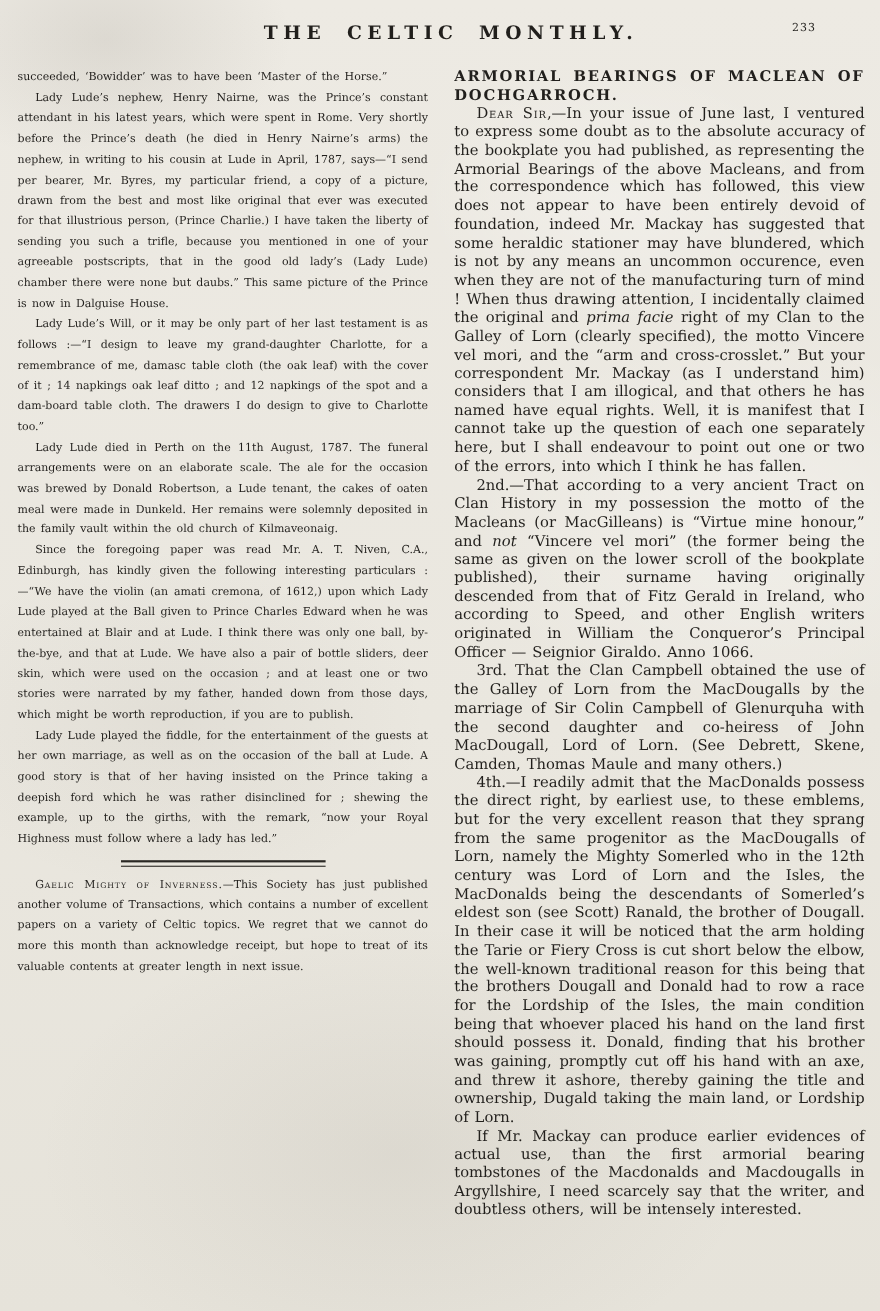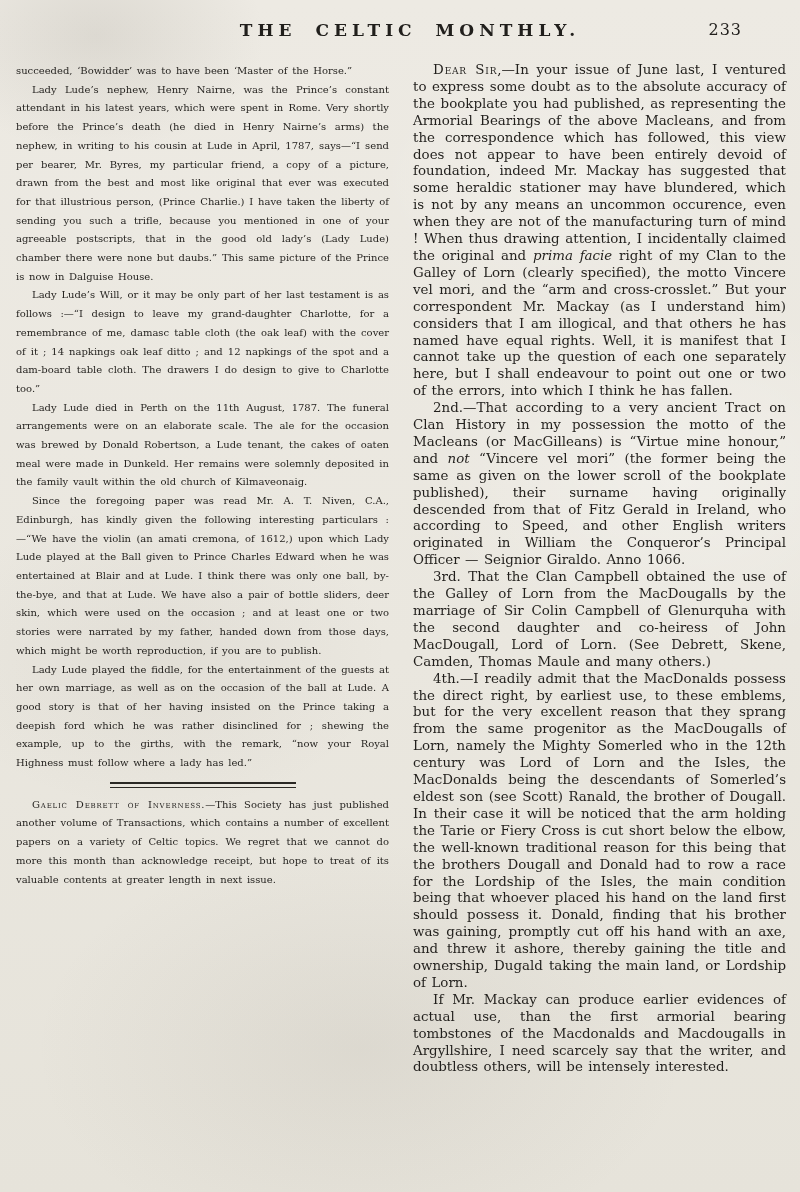--- a/index.html
+++ b/index.html
@@ -29,21 +29,21 @@
   .journal-title {
     position: absolute; left: 18px; right: 0; top: 8px;
     text-align: center;
     font-weight: bold;
     font-size: 17px;
     letter-spacing: 5px;
     word-spacing: 8px;
   }
   .page-number {
     position: absolute; right: 48px; top: 8px;
-    font-size: 16px;
+    font-size: 10px;
     letter-spacing: 1px;
   }
   .columns {
     display: flex;
     gap: 24px;
     margin-top: 12px;
     padding: 0 4px;
   }
   .col { width: 374px; box-sizing: border-box; }
 
@@ -116,24 +116,25 @@
     <div class="col col-left">
       <p class="no-indent">succeeded, ‘Bowidder’ was to have been ‘Master of the Horse.”</p>
       <p>Lady Lude’s nephew, Henry Nairne, was the Prince’s constant attendant in his latest years, which were spent in Rome.  Very shortly before the Prince’s death (he died in Henry Nairne’s arms) the nephew, in writing to his cousin at Lude in April, 1787, says—“I send per bearer, Mr. Byres, my particular friend, a copy of a picture, drawn from the best and most like original that ever was executed for that illustrious person, (Prince Charlie.)  I have taken the liberty of sending you such a trifle, because you mentioned in one of your agreeable postscripts, that in the good old lady’s (Lady Lude) chamber there were none but daubs.”  This same picture of the Prince is now in Dalguise House.</p>
       <p>Lady Lude’s Will, or it may be only part of her last testament is as follows :—“I design to leave my grand-daughter Charlotte, for a remembrance of me, damasc table cloth (the oak leaf) with the cover of it ; 14 napkings oak leaf ditto ; and 12 napkings of the spot and a dam-board table cloth.  The drawers I do design to give to Charlotte too.”</p>
       <p>Lady Lude died in Perth on the 11th August, 1787.  The funeral arrangements were on an elaborate scale.  The ale for the occasion was brewed by Donald Robertson, a Lude tenant, the cakes of oaten meal were made in Dunkeld.  Her remains were solemnly deposited in the family vault within the old church of Kilmaveonaig.</p>
       <p>Since the foregoing paper was read Mr. A. T. Niven, C.A., Edinburgh, has kindly given the following interesting particulars : —“We have the violin (an amati cremona, of 1612,) upon which Lady Lude played at the Ball given to Prince Charles Edward when he was entertained at Blair and at Lude.  I think there was only one ball, by-the-bye, and that at Lude.  We have also a pair of bottle sliders, deer skin, which were used on the occasion ; and at least one or two stories were narrated by my father, handed down from those days, which might be worth reproduction, if you are to publish.</p>
       <p>Lady Lude played the fiddle, for the entertainment of the guests at her own marriage, as well as on the occasion of the ball at Lude.  A good story is that of her having insisted on the Prince taking a deepish ford which he was rather disinclined for ; shewing the example, up to the girths, with the remark, “now your Royal Highness must follow where a lady has led.”</p>
 
       <div class="double-rule"></div>
 
-      <p class="note"><span class="smallcaps">Gaelic Debrett of Inverness.</span><span>—This Society has just published another volume of Transactions, which contains a number of excellent papers on a variety of Celtic topics.  We regret that we cannot do more this month than acknowledge receipt, but hope to treat of its valuable contents at greater length in next issue.</span></p>
+      <p class="note"><span class="smallcaps">Gaelic Mighty of Inverness.</span><span>—This Society has just published another volume of Transactions, which contains a number of excellent papers on a variety of Celtic topics.  We regret that we cannot do more this month than acknowledge receipt, but hope to treat of its valuable contents at greater length in next issue.</span></p>
     </div>
 
     <div class="col col-right">
+      <p class="article-title">ARMORIAL BEARINGS OF MACLEAN OF DOCHGARROCH.</p>
 
       <p><span class="smallcaps">Dear Sir</span><span>,—In your issue of June last, I ventured to express some doubt as to the absolute accuracy of the bookplate you had published, as representing the Armorial Bearings of the above Macleans, and from the correspondence which has followed, this view does not appear to have been entirely devoid of foundation, indeed Mr. Mackay has suggested that some heraldic stationer may have blundered, which is not by any means an uncommon occurence, even when they are not of the manufacturing turn of mind !  When thus drawing attention, I incidentally claimed the original and </span><span class="italic">prima facie</span><span> right of my Clan to the Galley of Lorn (clearly specified), the motto Vincere vel mori, and the “arm and cross-crosslet.”  But your correspondent Mr. Mackay (as I understand him) considers that I am illogical, and that others he has named have equal rights.  Well, it is manifest that I cannot take up the question of each one separately here, but I shall endeavour to point out one or two of the errors, into which I think he has fallen.</span></p>
 
 
       <p><span>2nd.—That according to a very ancient Tract on Clan History in my possession the motto of the Macleans (or MacGilleans) is “Virtue mine honour,” and </span><span class="italic">not</span><span> “Vincere vel mori” (the former being the same as given on the lower scroll of the bookplate published), their surname having originally descended from that of Fitz Gerald in Ireland, who according to Speed, and other English writers originated in William the Conqueror’s Principal Officer — Seignior Giraldo. Anno 1066.</span></p>
 
       <p>3rd.  That the Clan Campbell obtained the use of the Galley of Lorn from the MacDougalls by the marriage of Sir Colin Campbell of Glenurquha with the second daughter and co-heiress of John MacDougall, Lord of Lorn.  (See Debrett, Skene, Camden, Thomas Maule and many others.)</p>
       <p>4th.—I readily admit that the MacDonalds possess the direct right, by earliest use, to these emblems, but for the very excellent reason that they sprang from the same progenitor as the MacDougalls of Lorn, namely the Mighty Somerled who in the 12th century was Lord of Lorn and the Isles, the MacDonalds being the descendants of Somerled’s eldest son (see Scott) Ranald, the brother of Dougall. In their case it will be noticed that the arm holding the Tarie or Fiery Cross is cut short below the elbow, the well-known traditional reason for this being that the brothers Dougall and Donald had to row a race for the Lordship of the Isles, the main condition being that whoever placed his hand on the land first should possess it.  Donald, finding that his brother was gaining, promptly cut off his hand with an axe, and threw it ashore, thereby gaining the title and ownership, Dugald taking the main land, or Lordship of Lorn.</p>
       <p>If Mr. Mackay can produce earlier evidences of actual use, than the first armorial bearing tombstones of the Macdonalds and Macdougalls in Argyllshire, I need scarcely say that the writer, and doubtless others, will be intensely interested.</p>
 

